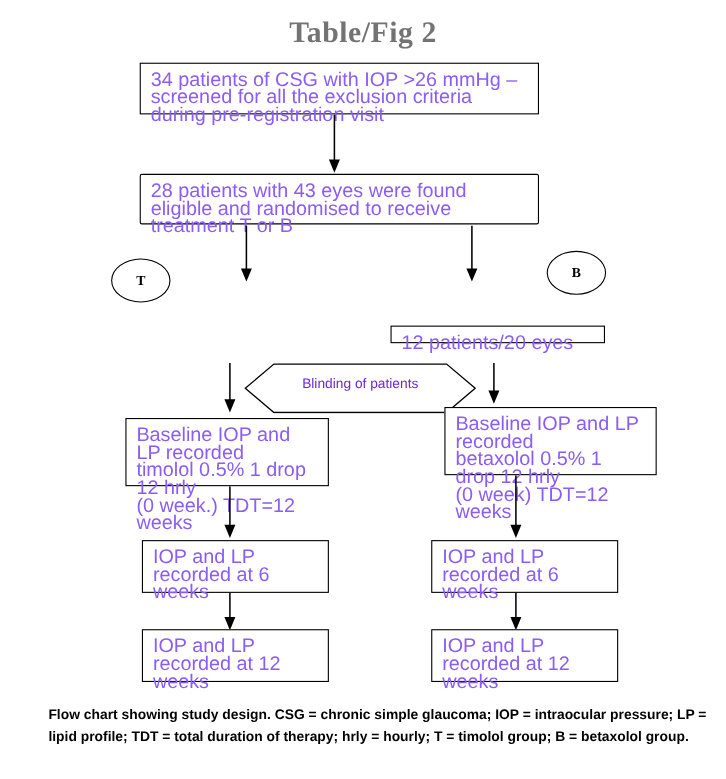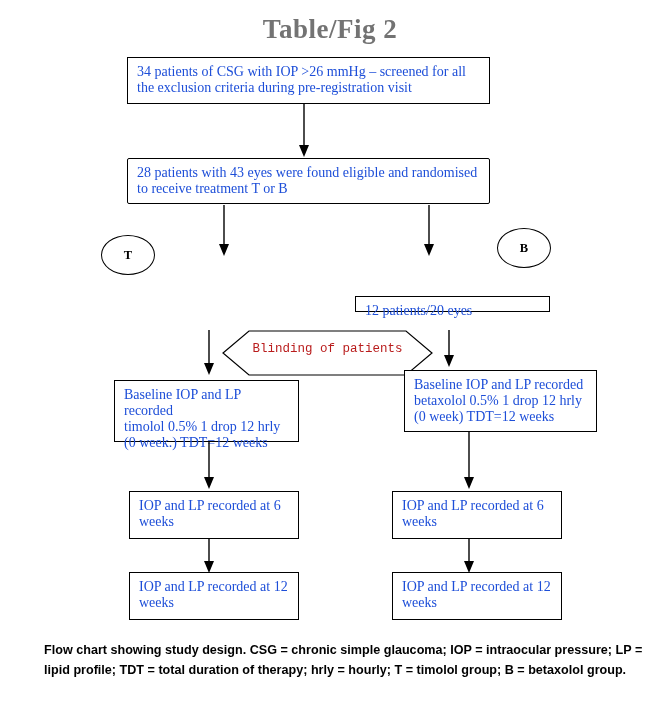--- a/index.html
+++ b/index.html
@@ -25,24 +25,24 @@
     font-weight: bold;
     font-size: 27px;
     letter-spacing: 0.5px;
     color: #737373;
   }
   .box {
     position: absolute;
     box-sizing: border-box;
     border: 1px solid #000000;
     background: #ffffff;
-    font-family: Liberation Serif, serif;
-    font-size: 14px;
+    font-family: Liberation Sans, sans-serif;
+    font-size: 18px;
     line-height: 16px;
-    color: #1d4ed8;
+    color: #8b5cf6;
     padding: 6px 9px;
     white-space: pre-line;
   }
   .box.rounded {
     border-radius: 2px;
   }
   .ellipse {
     position: absolute;
     box-sizing: border-box;
     border: 1px solid #000000;
@@ -62,23 +62,23 @@
   .hex svg { display: block; }
   .hex-label {
     position: absolute;
     left: 0;
     top: 0;
     width: 100%;
     height: 100%;
     display: flex;
     align-items: center;
     justify-content: center;
-    font-family: Liberation Mono, monospace;
+    font-family: Liberation Sans, sans-serif;
     font-size: 12.5px;
-    color: #b91c1c;
+    color: #6d28d9;
     padding-bottom: 9px;
     box-sizing: border-box;
   }
   .arrow {
     position: absolute;
   }
   .arrow svg { display: block; }
   #caption {
     position: absolute;
     left: 44px;

